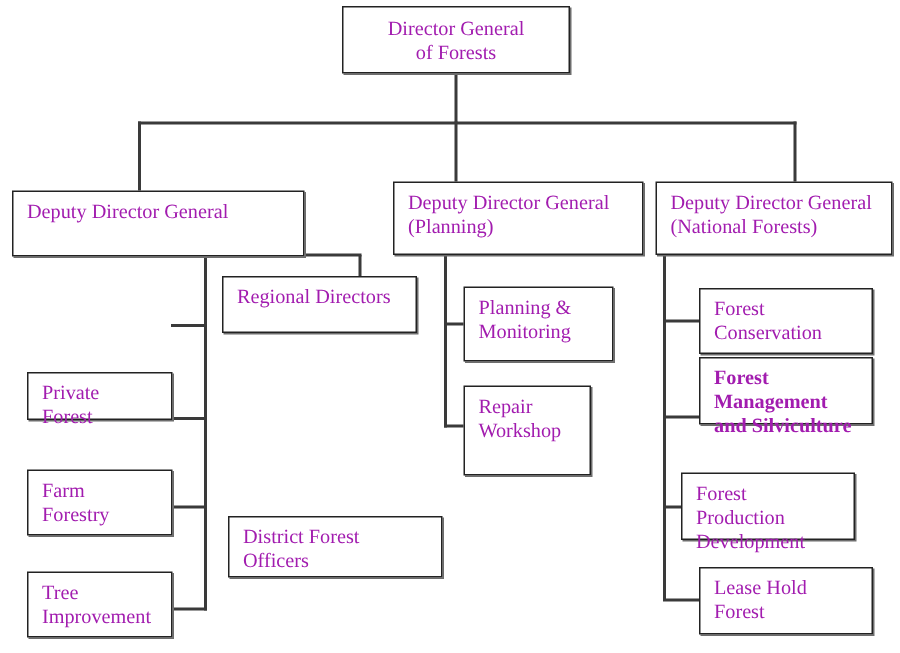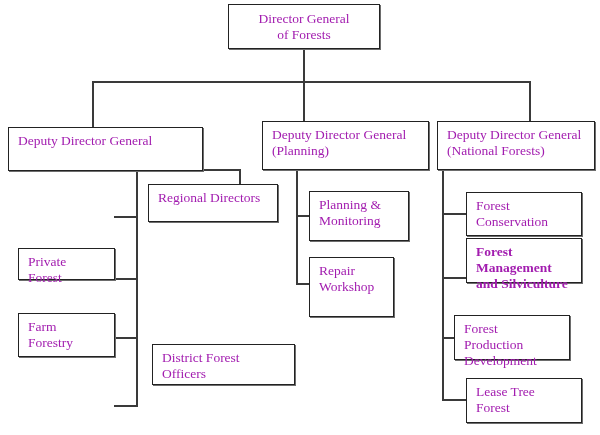--- a/index.html
+++ b/index.html
@@ -87,36 +87,38 @@
   <div class="node" style="left:437px; top:121px; width:158px; height:49px;">Deputy Director General
 (National Forests)</div>
 
 
   <div class="node" style="left:18px; top:248px; width:97px; height:32px;">Private
 Forest</div>
 
   <div class="node" style="left:18px; top:313px; width:97px; height:44px;">Farm
 Forestry</div>
 
+  <div class="node" style="left:18px; top:381px; width:97px; height:44px;">Tree
+Improvement</div>
 
   <div class="node" style="left:148px; top:184px; width:130px; height:38px;">Regional Directors</div>
 
   <div class="node" style="left:152px; top:314px; width:143px; height:41px;margin-top:30px;">District Forest Officers</div>
 
   <div class="node" style="left:309px; top:191px; width:100px; height:50px;">Planning &amp;
 Monitoring</div>
 
   <div class="node" style="left:309px; top:257px; width:85px; height:60px;">Repair
 Workshop</div>
 
   <div class="node" style="left:466px; top:192px; width:116px; height:44px;">Forest
 Conservation</div>
 
   <div class="node" style="left:466px; top:238px; width:116px; height:45px;font-weight:bold;">Forest Management
 and Silviculture</div>
 
   <div class="node" style="left:454px; top:315px; width:116px; height:45px;">Forest Production
 Development</div>
 
-  <div class="node" style="left:466px; top:378px; width:116px; height:45px;">Lease Tree
+  <div class="node" style="left:466px; top:378px; width:116px; height:45px;">Lease Hold
 Forest</div>
 
 </div>
 
 </body></html>

